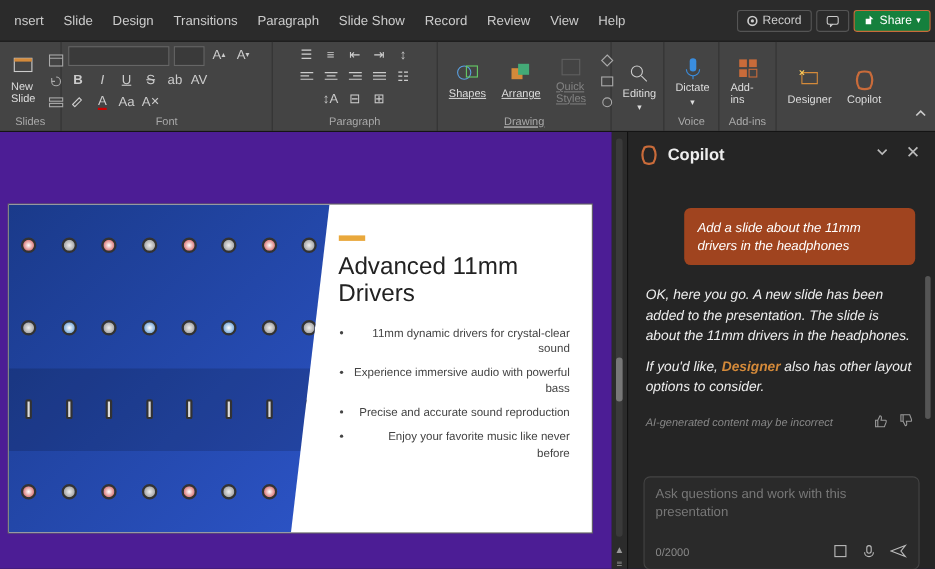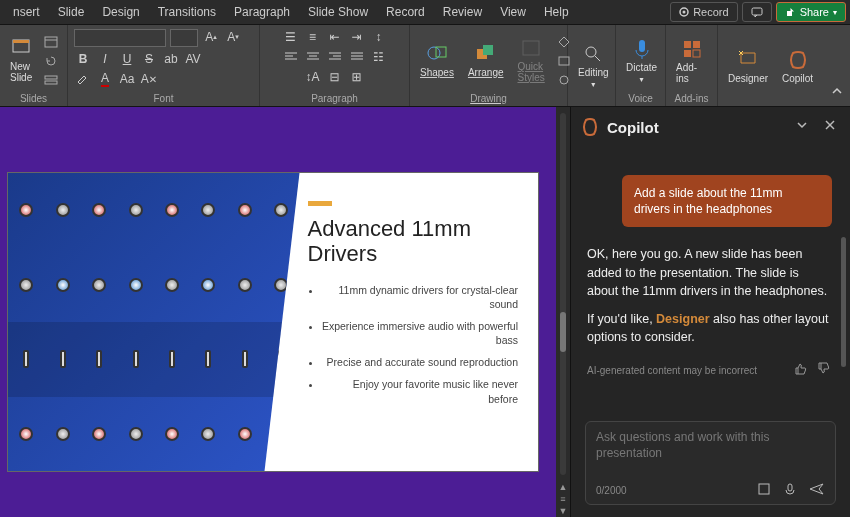--- a/index.html
+++ b/index.html
@@ -1,17 +1,17 @@
 <!DOCTYPE html>
 <html><head>
 <meta charset="utf-8">
 <style>
   * { margin: 0; padding: 0; box-sizing: border-box; font-family: "Segoe UI", sans-serif; }
   body { background: #1e1e1e; width: 850px; height: 517px; overflow: hidden; color: #ccc; }
-  .menubar { display: flex; align-items: center; height: 25px; background: #2b2b2b; padding: 0 4px; font-size: 12px; border-bottom: 1px solid #141414; }
+  .menubar { display: flex; align-items: center; height: 38px; background: #2b2b2b; padding: 0 4px; font-size: 12px; border-bottom: 1px solid #141414; }
   .menubar .menu-item { padding: 3px 9px; cursor: pointer; }
   .menubar .spacer { flex: 1; }
   .menubar .btn { display: flex; align-items: center; gap: 4px; padding: 3px 8px; border: 1px solid #555; border-radius: 3px; margin-left: 4px; font-size: 11px; cursor: pointer; }
   .menubar .btn.share { background: #15803d; color: #fff; border-color: #c96b3a; }
   .ribbon { display: flex; background: #444; height: 82px; border-bottom: 1px solid #141414; position: relative; }
   .group { border-right: 1px solid #333; padding: 4px 6px 2px 6px; display: flex; flex-direction: column; }
   .group-body { flex: 1; display: flex; align-items: center; gap: 6px; }
   .group-label { font-size: 10px; color: #aaa; text-align: center; padding-top: 1px; }
   .col { display: flex; flex-direction: column; gap: 3px; align-items: center; justify-content: center; }
   .big-btn { display: flex; flex-direction: column; align-items: center; justify-content: center; gap: 2px; font-size: 10px; color: #ddd; padding: 2px 4px; cursor: pointer; }
@@ -35,21 +35,21 @@
   .slide-text li { margin-bottom: 8px; line-height: 1.35; }
   .vscroll { width: 14px; background: #2b2b2b; display:flex; flex-direction:column; align-items:center; }
   .vscroll .track { flex:1; width:6px; background:#3a3a3a; border-radius:3px; margin:6px 0; position:relative; }
   .vscroll .thumb { position:absolute; top:55%; width:6px; height:40px; background:#777; border-radius:3px; }
   .vscroll .arrow { font-size:9px; color:#999; margin:1px 0; cursor:pointer; }
   .copilot { width: 280px; background: #252525; border-left: 1px solid #111; display: flex; flex-direction: column; }
   .cop-header { display: flex; align-items: center; gap: 8px; padding: 8px 10px; }
   .cop-logo { width:18px; height:18px; }
   .cop-title { font-size: 15px; font-weight: 600; color: #eee; flex:1; }
   .cop-hicon { cursor:pointer; padding:3px; color:#bbb; }
-  .cop-body { flex:1; overflow:auto; padding: 8px 18px 4px 14px; position: relative; }
+  .cop-body { flex:1; overflow:auto; padding: 8px 18px 4px 14px; position: relative; font-style: italic; }
   .cop-scroll { position:absolute; right:4px; top:90px; width:5px; height:130px; background:#555; border-radius:3px; }
   .user-msg { background: #a0441f; color: #fff; font-size: 12px; padding: 10px 12px; border-radius: 6px; margin: 20px 0 12px auto; max-width: 210px; line-height:1.35; }
   .assist-msg { font-size: 12.5px; color: #eee; line-height: 1.45; padding: 6px 2px 2px 2px; }
   .assist-msg .para { margin-bottom: 10px; }
   .assist-msg .designer { color: #d48a3a; font-weight:600; }
   .disclaimer { display:flex; align-items:center; gap:8px; font-size:10px; color:#888; margin-top:16px; }
   .disclaimer .icons { margin-left:auto; display:flex; gap:10px; }
   .cop-input { margin: 10px 14px 12px 14px; border:1px solid #444; border-radius:6px; padding:8px 10px 6px 10px; background:#2a2a2a; }
   .cop-input .placeholder { color:#777; font-size:12px; min-height:32px; line-height:1.3; }
   .cop-input .footer { display:flex; align-items:center; gap:12px; font-size:10px; color:#888; margin-top:20px; }
@@ -87,21 +87,21 @@
   <span class="btn share">
     <svg width="11" height="11">
         <path d="M5.5 1 L9 4.5 L5.5 4.5 L5.5 1 M2 4 H7 V9 H2 Z" fill="#fff"></path>
       </svg>
     <span>Share</span>
     <span style="font-size:8px;">▾</span>
   </span>
 </div>
 
 <div class="ribbon">
-  <div class="group" style="width:68px;">
+  <div class="group" style="width:56px;">
     <div class="group-body">
       <div class="big-btn">
         <svg>
             <rect x="3" y="2" width="16" height="12" fill="none" stroke="#ccc"></rect>
             <rect x="3" y="2" width="16" height="3" fill="#d48a3a"></rect>
           </svg>
         <span style="white-space:pre; line-height:1.05;">New
 Slide</span>
       </div>
       <div class="col">

